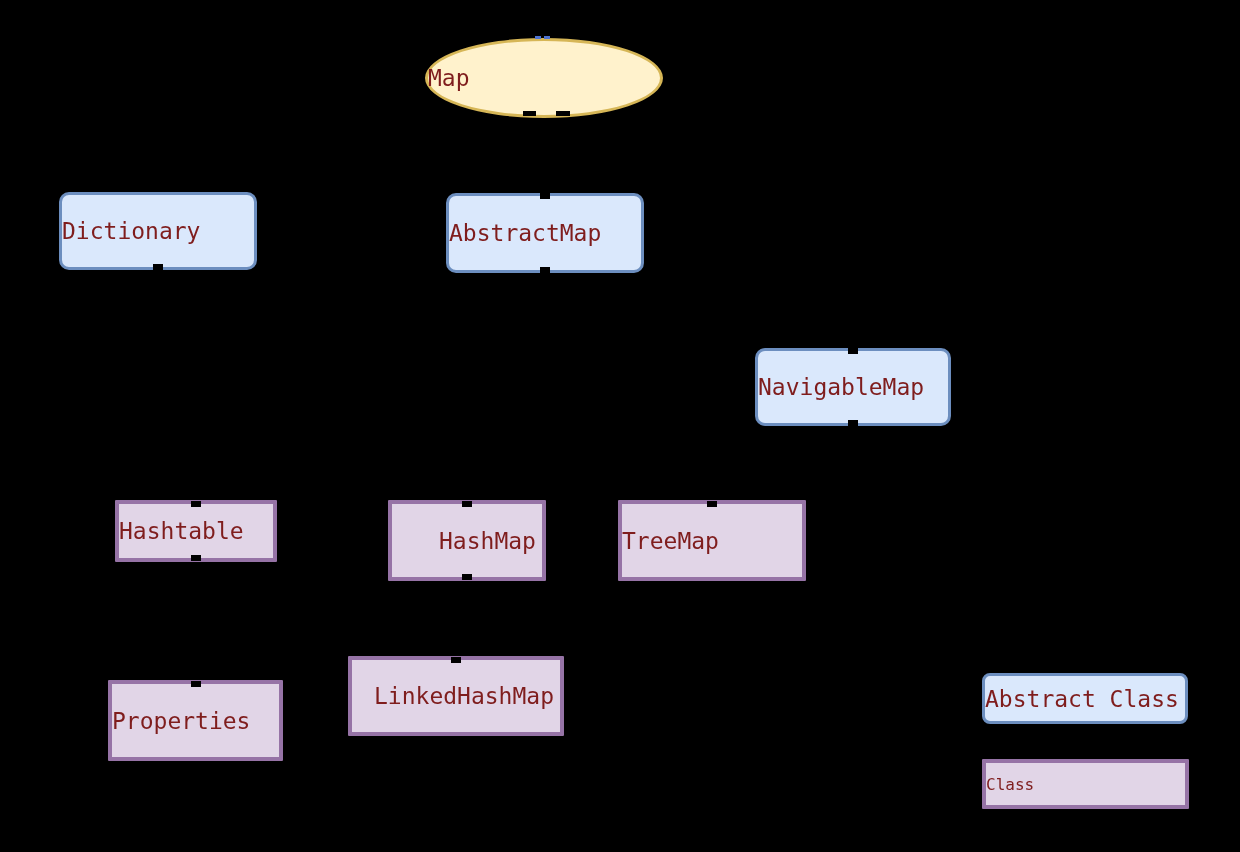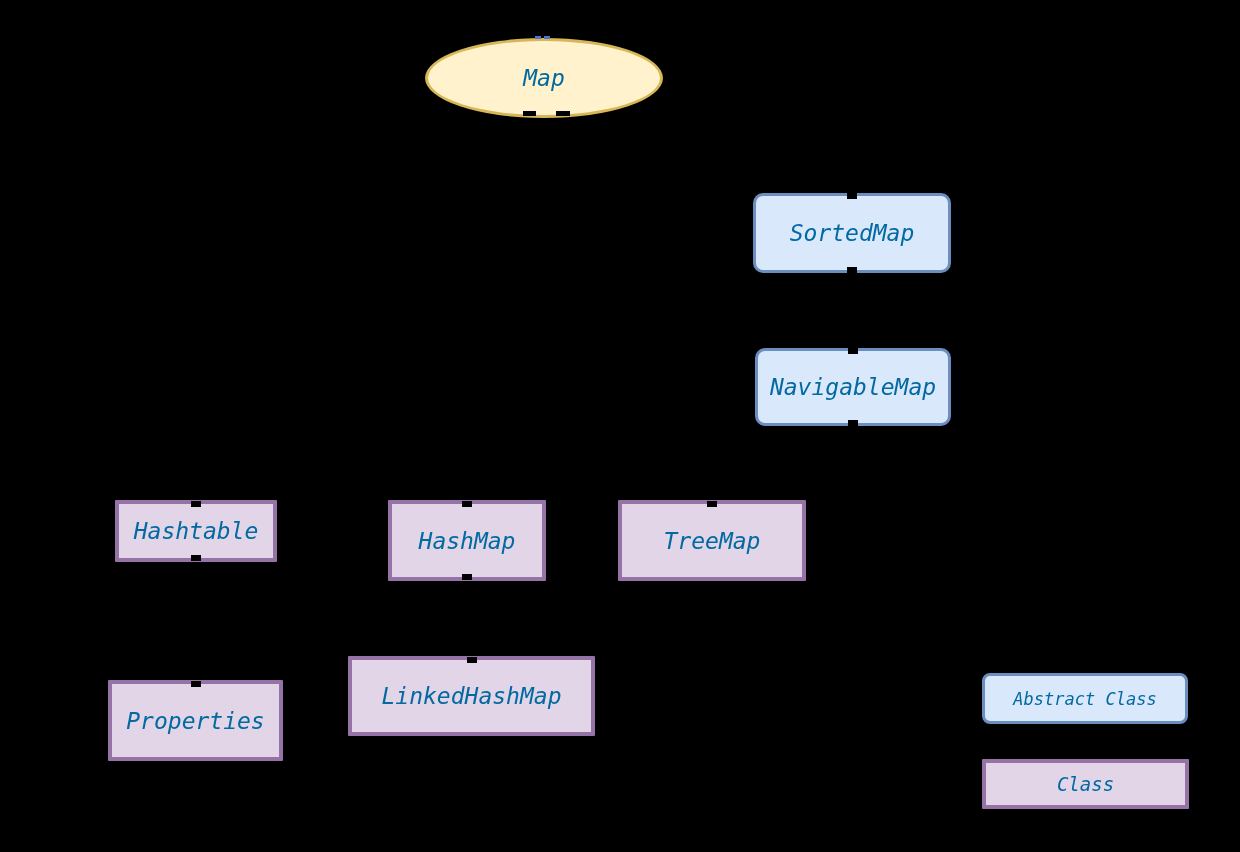--- a/index.html
+++ b/index.html
@@ -6,27 +6,26 @@
   body{
     width:1240px;height:852px;
     background:#000000;
     position:relative;
     overflow:hidden;
     font-family:"DejaVu Sans Mono","Liberation Mono",monospace;
   }
   .stage{position:absolute;inset:0;}
   .node{
     position:absolute;
-    display:flex;align-items:center;justify-content:center;
+    display:flex;align-items:center;justify-content:flex-start;
     box-sizing:border-box;
-    color:#0369a1;
+    color:#7f1d1d;
     font-size:23px;
     letter-spacing:0px;
     white-space:nowrap;
-    font-style:italic;
   }
   .shape-ellipse{
     background:#FFF2CC;
     border:3px solid #D6B656;
     border-radius:50%;
   }
   .shape-rounded{
     background:#DAE8FC;
     border:3px solid #6C8EBF;
     border-radius:10px;
@@ -36,28 +35,28 @@
     border:4px solid #9673A6;
     border-radius:1px;
   }
   
   #n-map          {left:425px; top:38px;  width:238px; height:80px;}
   #n-dictionary   {left:59px;  top:192px; width:198px; height:78px;}
   #n-abstractmap  {left:446px; top:193px; width:198px; height:80px;}
   #n-sortedmap    {left:753px; top:193px; width:198px; height:80px;}
   #n-navigablemap {left:755px; top:348px; width:196px; height:78px;}
   #n-hashtable    {left:115px; top:500px; width:162px; height:62px;}
-  #n-hashmap      {left:388px; top:500px; width:158px; height:81px;}
+  #n-hashmap      {left:388px; top:500px; width:158px; height:81px;padding-left:47px;}
   #n-treemap      {left:618px; top:500px; width:188px; height:81px;}
   #n-properties   {left:108px; top:655px; width:175px; height:81px;margin-top:25px;}
-  #n-linkedhashmap{left:348px; top:656px; width:247px; height:80px;}
+  #n-linkedhashmap{left:348px; top:656px; width:216px; height:80px;padding-left:22px;}
   
   #l-interface    {left:983px; top:595px; width:206px; height:48px; font-size:19px;}
-  #l-abstract     {left:982px; top:673px; width:206px; height:51px; font-size:17px; border-radius:8px;}
-  #l-class        {left:982px; top:759px; width:207px; height:50px; font-size:19px;}
+  #l-abstract     {left:982px; top:673px; width:206px; height:51px; font-size:23px; border-radius:8px;}
+  #l-class        {left:982px; top:759px; width:207px; height:50px; font-size:16px;}
 
   
   .stub{position:absolute;background:#000;width:10px;}
   .stub.t{top:-3px;height:6px;left:50%;transform:translateX(-50%);}
   .stub.b{bottom:-3px;height:6px;left:50%;transform:translateX(-50%);}
   .stub.eb1{bottom:-1px;height:5px;left:95px;width:13px;}
   .stub.eb2{bottom:-1px;height:5px;left:128px;width:14px;}
   
   .blue-dash{position:absolute;height:3px;width:6px;background:#4f74d2;top:-5px;}
   .blue-dash.d1{left:107px;}
@@ -69,27 +68,31 @@
 <div class="stage">
 
   <div class="node shape-ellipse" id="n-map">
     <span class="blue-dash d1"></span>
     <span class="blue-dash d2"></span>
     <span class="stub eb1"></span>
     <span class="stub eb2"></span>
     <span>Map</span>
   </div>
 
+  <div class="node shape-rounded" id="n-dictionary">
+    <span class="stub b"></span>
+    <span>Dictionary</span>
+  </div>
 
-
-  <div class="node shape-rounded" id="n-sortedmap">
+  <div class="node shape-rounded" id="n-abstractmap">
     <span class="stub t"></span>
     <span class="stub b"></span>
-    <span>SortedMap</span>
+    <span>AbstractMap</span>
   </div>
+
 
   <div class="node shape-rounded" id="n-navigablemap">
     <span class="stub t"></span>
     <span class="stub b"></span>
     <span>NavigableMap</span>
   </div>
 
   <div class="node shape-rect" id="n-hashtable">
     <span class="stub t"></span>
     <span class="stub b"></span>

